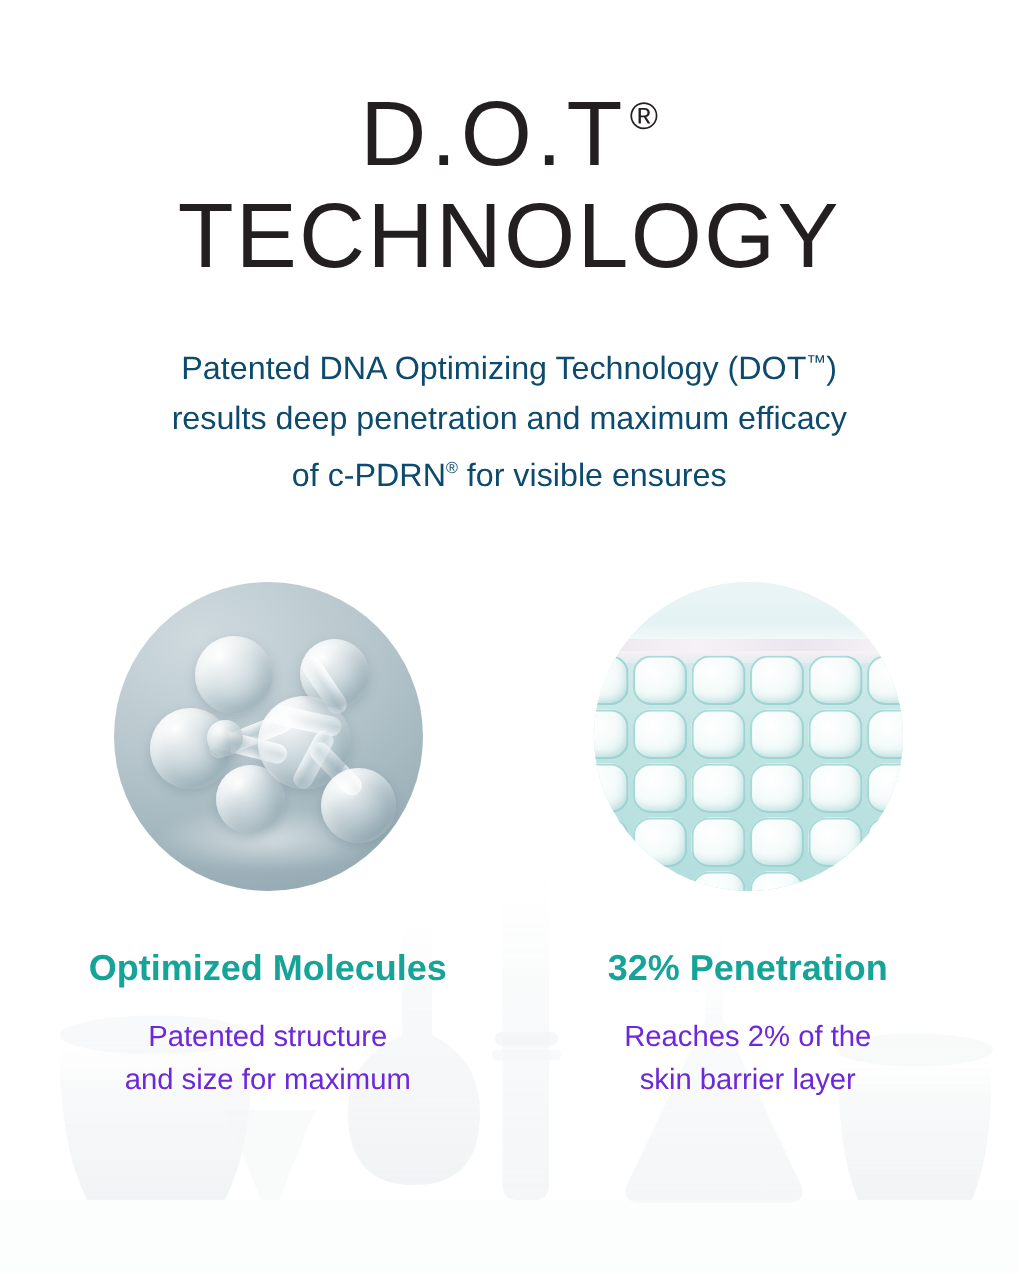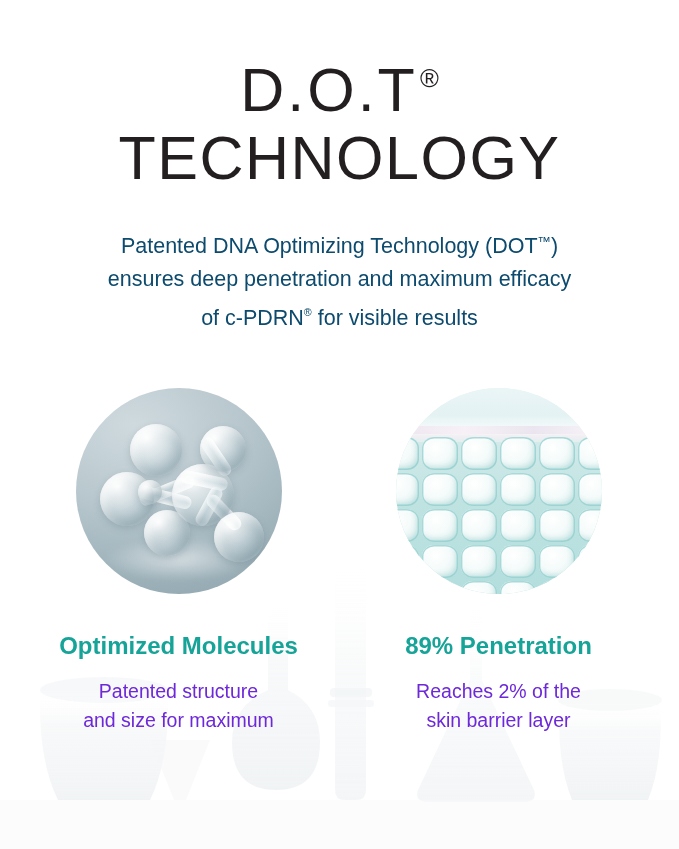--- a/index.html
+++ b/index.html
@@ -239,22 +239,22 @@
 
 <div class="page">
 
   <div class="headline">
     <span class="headline-line l1"><span>D.O.T</span><sup class="reg-mark">®</sup></span>
     <span class="headline-line l2">TECHNOLOGY</span>
   </div>
 
   <div class="subtitle">
     <span class="subtitle-line"><span>Patented DNA Optimizing Technology (DOT</span><sup class="sup-tm">™</sup><span>)</span></span>
-    <span class="subtitle-line">ensures deep penetration and maximum efficacy</span>
-    <span class="subtitle-line"><span>of c-PDRN</span><sup class="sup-reg">®</sup><span> for visible results</span></span>
+    <span class="subtitle-line">results deep penetration and maximum efficacy</span>
+    <span class="subtitle-line"><span>of c-PDRN</span><sup class="sup-reg">®</sup><span> for visible ensures</span></span>
   </div>
 
   <div class="features">
 
     <div class="feature left">
 
       <div class="circle circle-molecule">
         <div class="mol-floorglow"></div>
 
         <div class="bond" style="left:62px; top:96px; width:58px; height:13px; transform:rotate(-22deg);"></div>
@@ -312,21 +312,21 @@
           <div class="lat-cell"></div>
           <div class="lat-cell"></div>
           <div class="lat-cell"></div>
           <div class="lat-cell"></div>
           <div class="lat-cell"></div>
           <div class="lat-cell"></div>
 
         </div>
       </div>
 
-      <div class="feature-title">89% Penetration</div>
+      <div class="feature-title">32% Penetration</div>
       <div class="feature-desc">
         <span>Reaches 2% of the</span>
         <span>skin barrier layer</span>
       </div>
     </div>
 
   </div>
 </div>
 
 </body></html>

